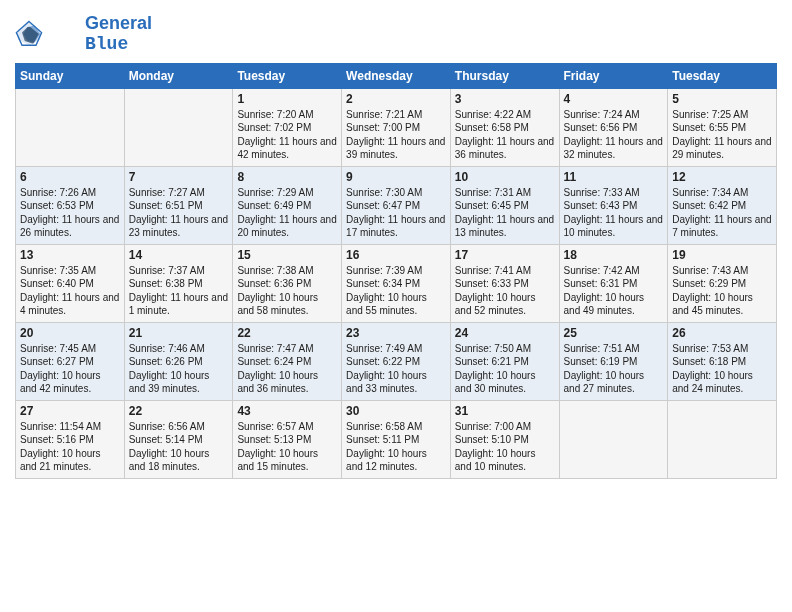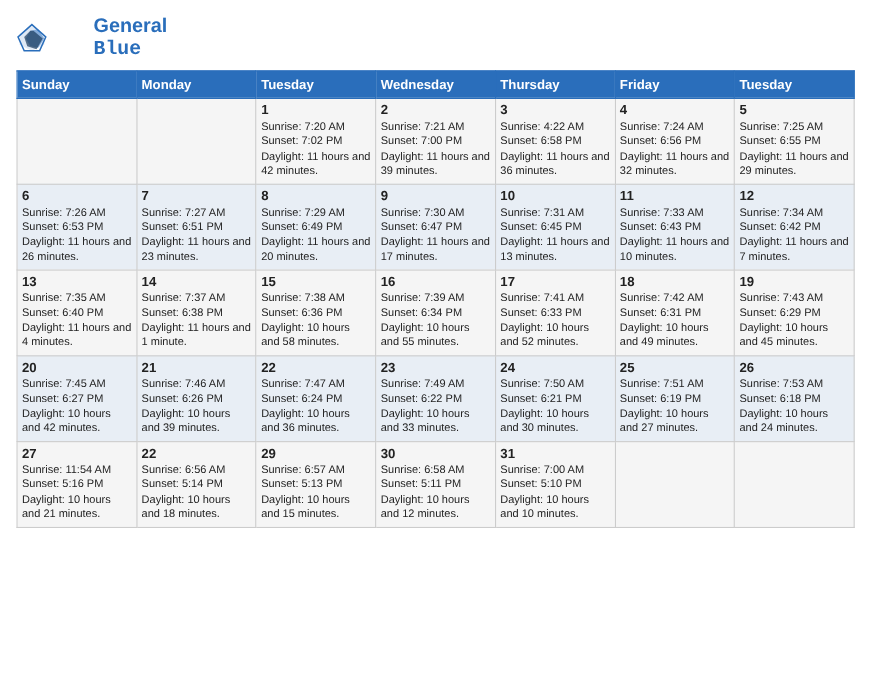--- a/index.html
+++ b/index.html
@@ -295,21 +295,21 @@
 Sunset: 5:16 PM
 Daylight: 10 hours and 21 minutes.</div>
         </td>
         <td>
           <span class="day-number">22</span>
           <div class="day-info">Sunrise: 6:56 AM
 Sunset: 5:14 PM
 Daylight: 10 hours and 18 minutes.</div>
         </td>
         <td>
-          <span class="day-number">29</span>
+          <span class="day-number">43</span>
           <div class="day-info">Sunrise: 6:57 AM
 Sunset: 5:13 PM
 Daylight: 10 hours and 15 minutes.</div>
         </td>
         <td>
           <span class="day-number">30</span>
           <div class="day-info">Sunrise: 6:58 AM
 Sunset: 5:11 PM
 Daylight: 10 hours and 12 minutes.</div>
         </td>

